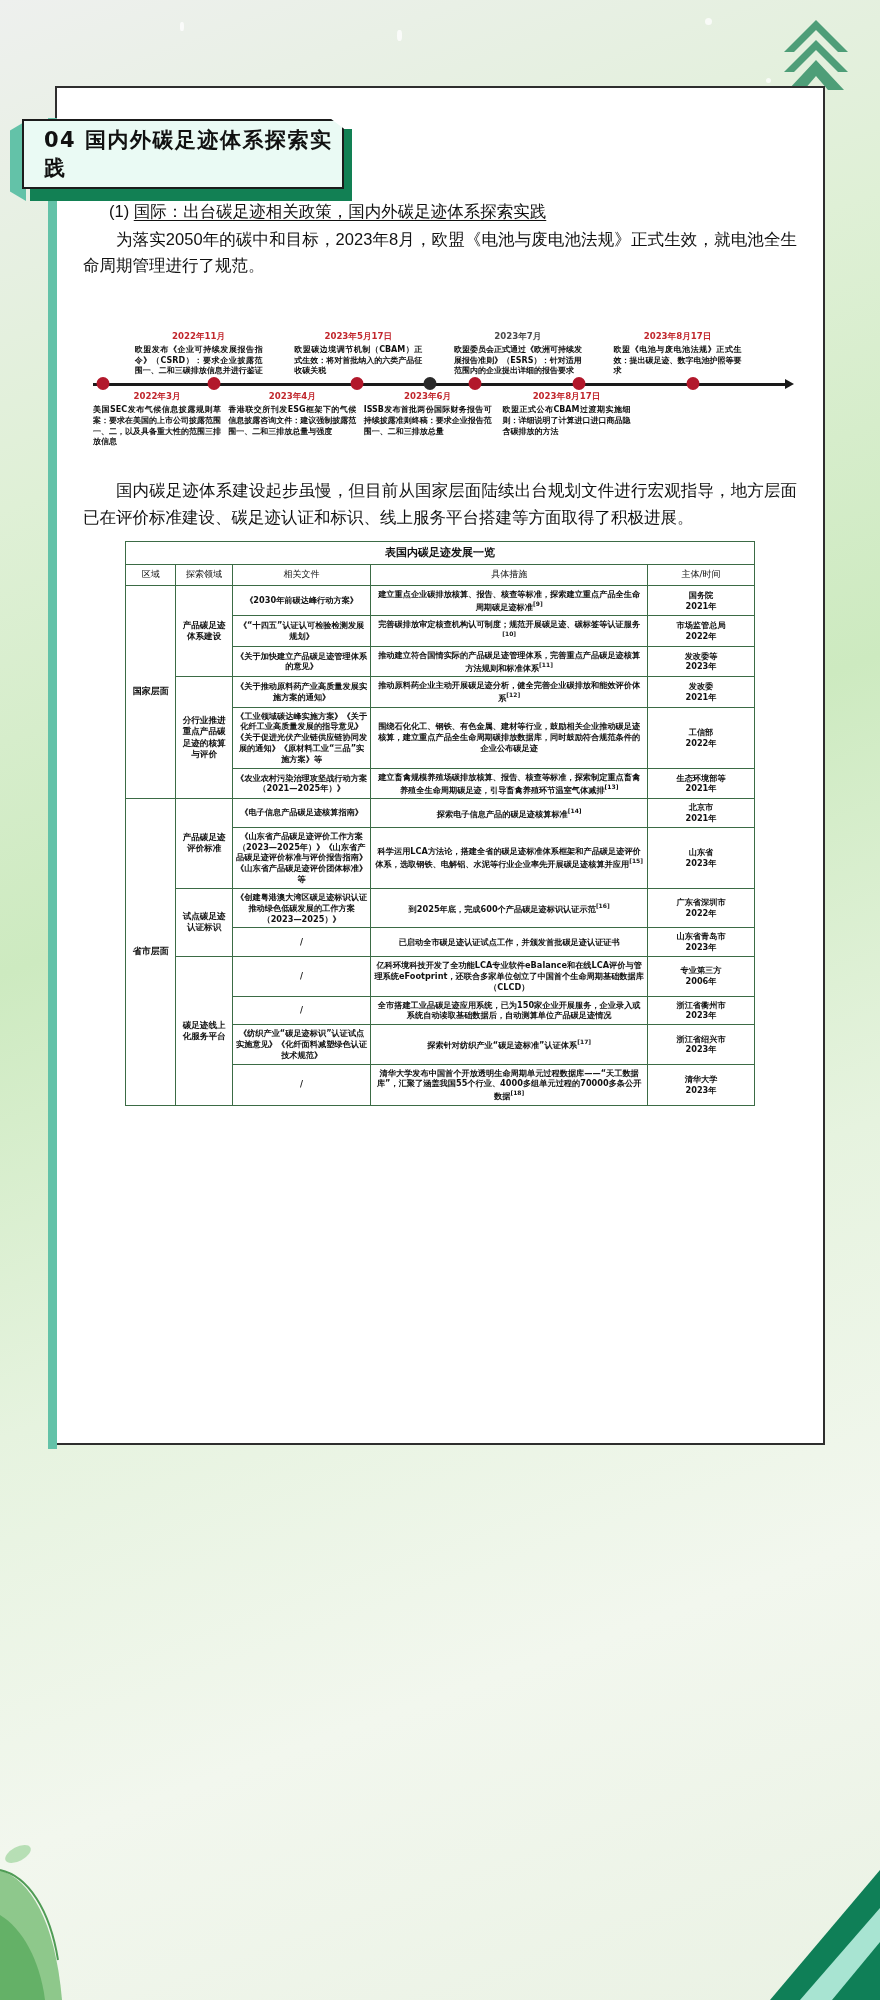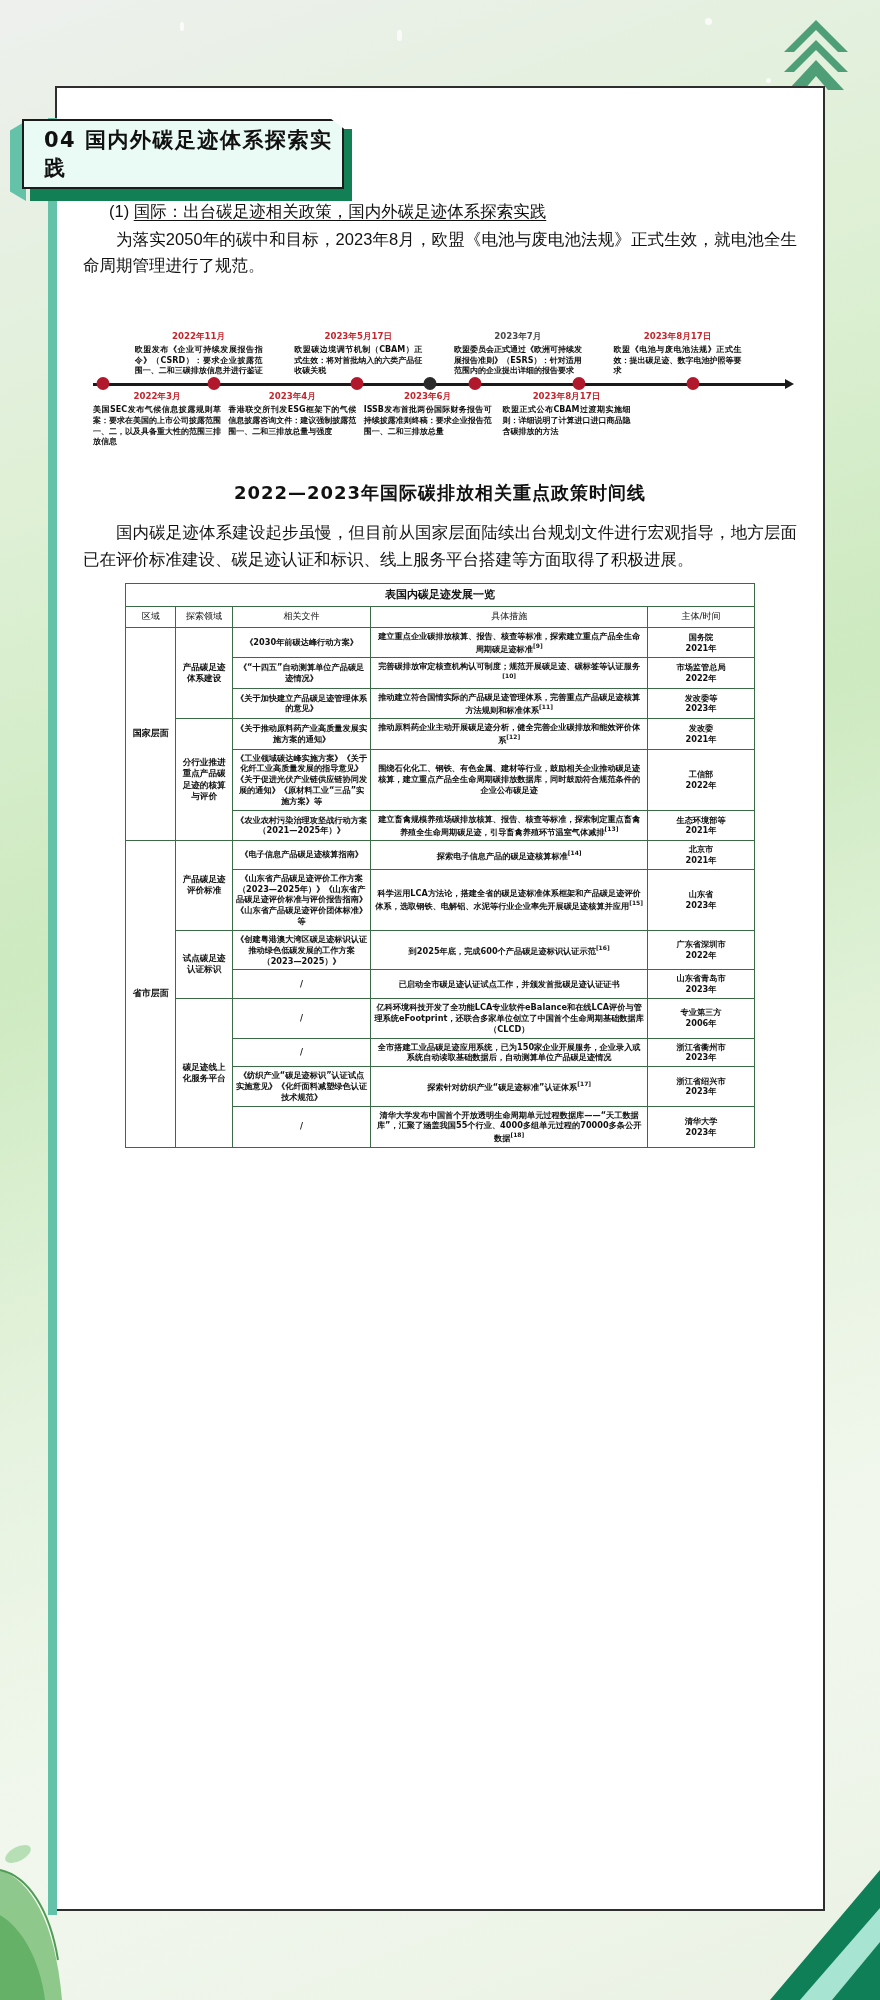--- a/index.html
+++ b/index.html
@@ -28,21 +28,21 @@
   }
   .corner-deco {
     position:absolute; right:0; bottom:0; width:230px; height:170px;
     pointer-events:none;
   }
 
   
   .page-card {
     position: absolute;
     left: 55px; top: 86px;
-    width: 770px; height: 1825px;
+    width: 770px; height: 1359px;
     background: #ffffff;
     border: 2px solid #2e2e2e;
   }
   .page-card::before {
     content:""; position:absolute; left:-9px; top:30px; bottom:-6px; width:9px;
     background:#63c2a8;
   }
 
   
   .banner-wrap { position:absolute; left:-35px; top:31px; }
@@ -239,21 +239,20 @@
       <div class="tl-item down" style="left:39%;">
         <div class="tl-date red">2023年6月</div>
         <div class="tl-body">ISSB发布首批两份国际财务报告可持续披露准则终稿：要求企业报告范围一、二和三排放总量</div>
       </div>
       <div class="tl-item down" style="left:59%;">
         <div class="tl-date red">2023年8月17日</div>
         <div class="tl-body">欧盟正式公布CBAM过渡期实施细则：详细说明了计算进口进口商品隐含碳排放的方法</div>
       </div>
     </div>
 
-    <div class="tl-title">2022—2023年国际碳排放相关重点政策时间线</div>
 
     <p class="body">国内碳足迹体系建设起步虽慢，但目前从国家层面陆续出台规划文件进行宏观指导，地方层面已在评价标准建设、碳足迹认证和标识、线上服务平台搭建等方面取得了积极进展。</p>
 
     <div class="tbl-wrap">
       <table class="dt">
         <thead>
           <tr>
             <th class="caption" colspan="5">表国内碳足迹发展一览</th>
           </tr>
           <tr>
@@ -266,21 +265,21 @@
         </thead>
         <tbody id="tbl-body">
             <tr>
               <td class="region" rowspan="6">国家层面</td>
               <td class="field" rowspan="3">产品碳足迹体系建设</td>
               <td class="doc-cell">《2030年前碳达峰行动方案》</td>
               <td class="body-cell">建立重点企业碳排放核算、报告、核查等标准，探索建立重点产品全生命周期碳足迹标准<sup>[9]</sup></td>
               <td>国务院<br>2021年</td>
             </tr>
             <tr>
-              <td class="doc-cell">《“十四五”自动测算单位产品碳足迹情况》</td>
+              <td class="doc-cell">《“十四五”认证认可检验检测发展规划》</td>
               <td class="body-cell">完善碳排放审定核查机构认可制度；规范开展碳足迹、碳标签等认证服务<sup>[10]</sup></td>
               <td>市场监管总局<br>2022年</td>
             </tr>
             <tr>
               <td class="doc-cell">《关于加快建立产品碳足迹管理体系的意见》</td>
               <td class="body-cell">推动建立符合国情实际的产品碳足迹管理体系，完善重点产品碳足迹核算方法规则和标准体系<sup>[11]</sup></td>
               <td>发改委等<br>2023年</td>
             </tr>
             <tr>
               <td class="field" rowspan="3">分行业推进重点产品碳足迹的核算与评价</td>

